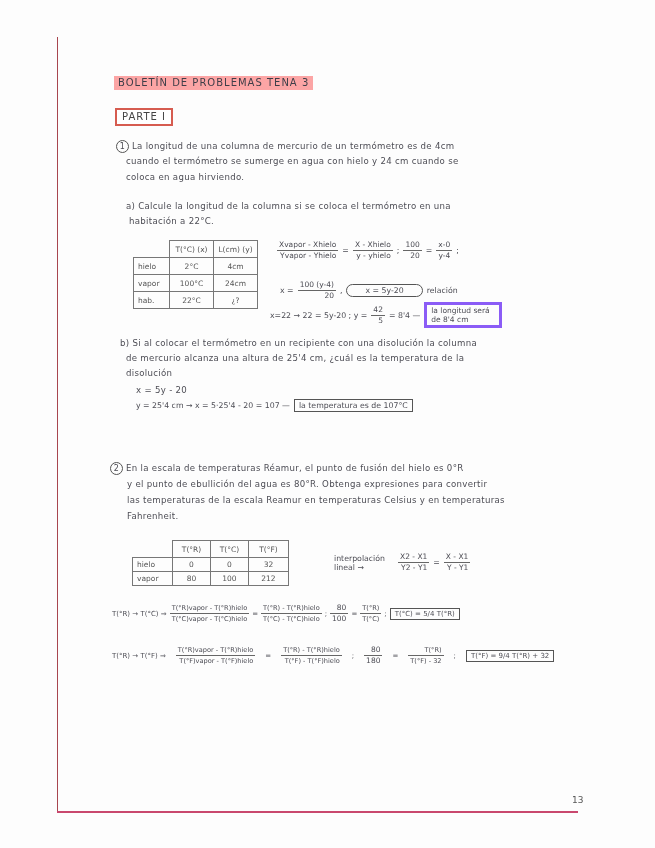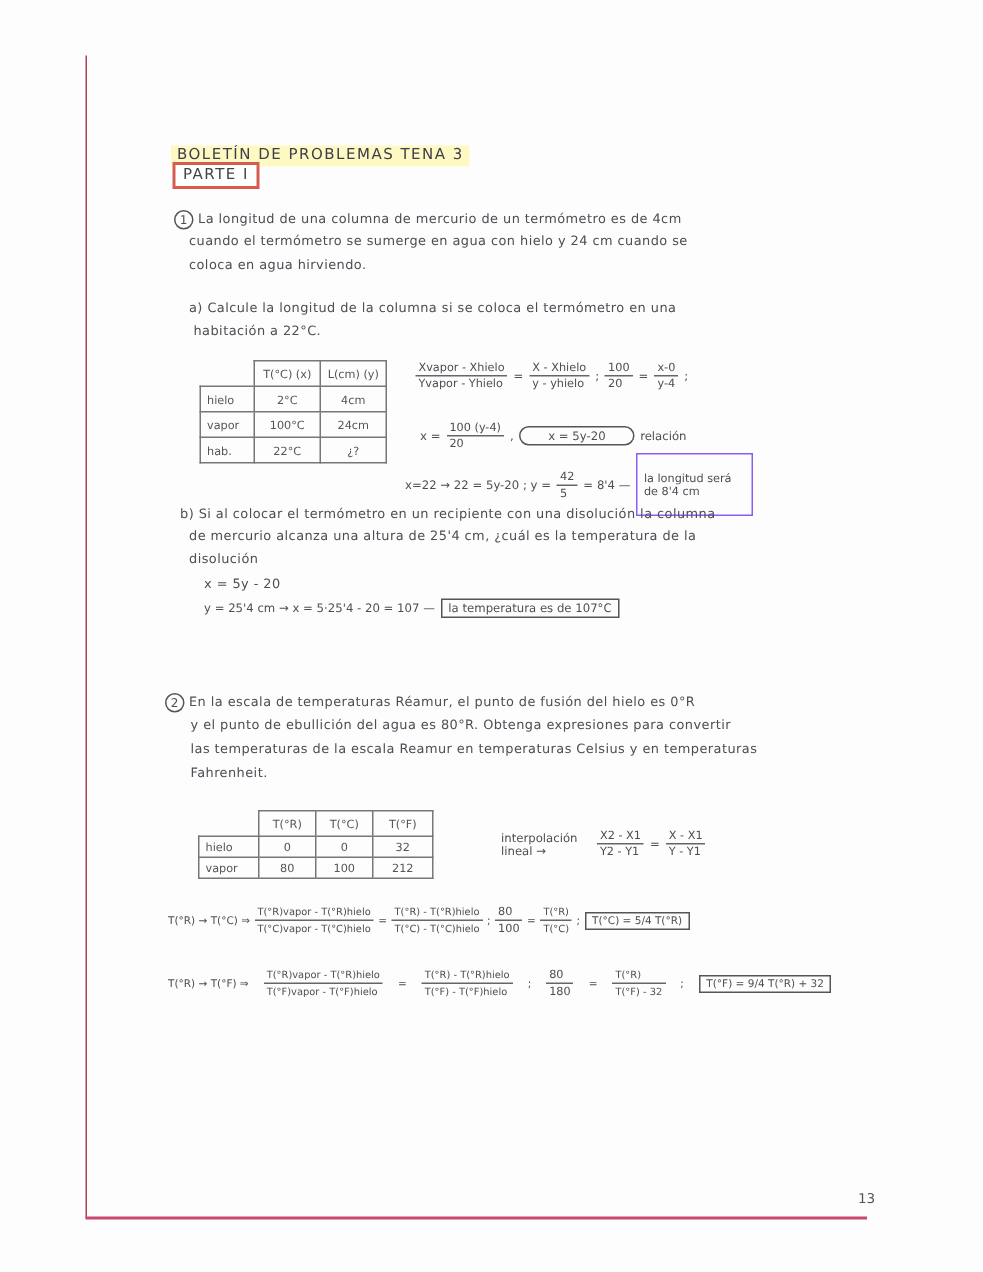--- a/index.html
+++ b/index.html
@@ -4,37 +4,37 @@
   <style>
     * { box-sizing: border-box; margin: 0; padding: 0; }
     html, body { width: 655px; height: 848px; background: #ffffff; overflow: hidden; }
     body { position: relative; font-family: "DejaVu Sans", sans-serif; color: #4a4a4a; }
     .page { position: absolute; left: 0; top: 0; width: 655px; height: 848px; background: #fdfdfd; }
     .margin-left { position: absolute; left: 57px; top: 37px; width: 1px; height: 775px; background: #a8464f; }
     .margin-bottom { position: absolute; left: 57px; top: 811px; width: 521px; height: 2px; background: #c9486e; }
     .page-num { position: absolute; left: 572px; top: 795px; font-size: 9px; color: #555; }
 
     .hw { position: absolute; font-size: 8.6px; line-height: 13px; letter-spacing: 0.3px; color: #4d4d55; white-space: nowrap; }
-    .title { position: absolute; left: 114px; top: 76px; height: 14px; padding: 1px 4px; background: #fef9c3; font-size: 10px; line-height: 12px; letter-spacing: 1px; color: #3e3e48; margin-top: 21px; }
+    .title { position: absolute; left: 114px; top: 76px; height: 14px; padding: 1px 4px; background: #fca5a5; font-size: 10px; line-height: 12px; letter-spacing: 1px; color: #3e3e48; }
     .parte { position: absolute; left: 115px; top: 108px; padding: 1px 5px; border: 2px solid #d65c50; font-size: 10px; line-height: 12px; letter-spacing: 1px; color: #444; background: #fff; }
 
     .num-circle { display: inline-block; width: 13px; height: 13px; border: 1px solid #555; border-radius: 50%; text-align: center; font-size: 8px; line-height: 11px; margin-right: 3px; vertical-align: middle; }
 
     table.ht { position: absolute; border-collapse: collapse; font-size: 7.5px; color: #555; }
     table.ht td { border: 1px solid #777; padding: 2px 4px; height: 17px; text-align: center; }
     table.ht td.blank { border: none; }
     table.ht td.lbl { text-align: left; margin-left: 44px; }
 
-    .frac { display: inline-block; vertical-align: middle; text-align: left; font-size: 7.5px; line-height: 10px; }
+    .frac { display: inline-block; vertical-align: middle; text-align: right; font-size: 7.5px; line-height: 10px; }
     .frac .num { display: block; border-bottom: 1px solid #666; padding: 0 2px; }
     .frac .den { display: block; padding: 0 2px; }
     .eq { position: absolute; font-size: 7.8px; color: #4d4d55; white-space: nowrap; display: flex; align-items: center; gap: 4px; }
     .box { border: 1px solid #555; padding: 1px 4px; display: inline-block; }
     .oval { border: 1px solid #555; border-radius: 10px; padding: 1px 18px; display: inline-block; }
-    .box2 { border: 1px solid #8b5cf6; padding: 11px 4px; display: inline-block; line-height: 9px; font-size: 7.5px; white-space: normal; width: 78px; }
+    .box2 { border: 3px solid #8b5cf6; padding: 1px 4px; display: inline-block; line-height: 9px; font-size: 7.5px; white-space: normal; width: 78px; }
   </style>
 </head>
 <body>
 
 <div class="page">
   <div class="margin-left"></div>
   <div class="margin-bottom"></div>
   <div class="page-num">13</div>
 
   <div class="title">BOLETÍN DE PROBLEMAS TENA 3</div>

